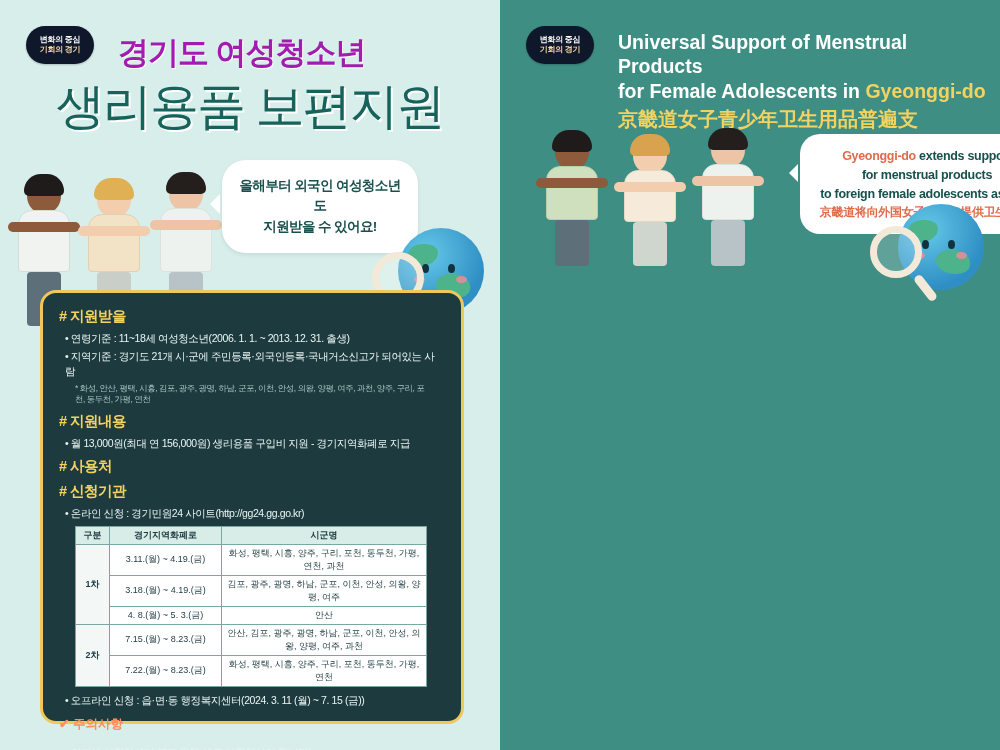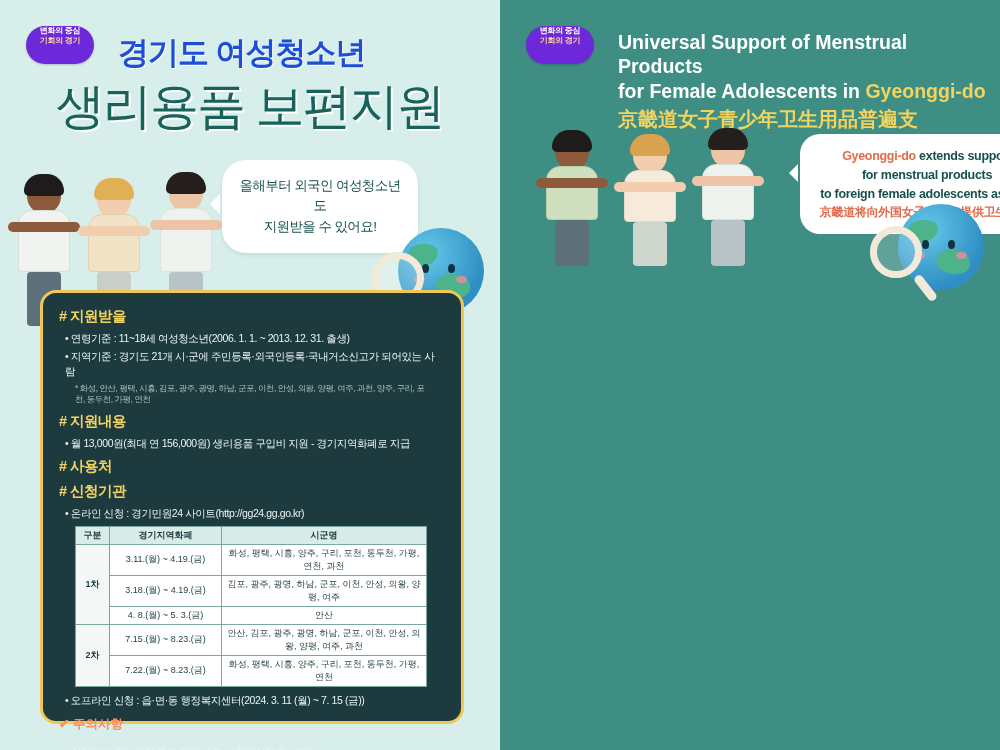--- a/index.html
+++ b/index.html
@@ -14,46 +14,46 @@
 
   
   .panel { position:relative; height:750px; overflow:hidden; }
   .panel-left  { width:500px; background:#d7eeea; }
   .panel-right { width:500px; background:#3e8e84; }
 
   
   .logo {
     position:absolute; top:26px; left:26px;
     width:68px; height:38px; border-radius:19px;
-    background:#6d28d9; color:#ffffff;
-    display:flex; flex-direction:column; align-items:center; 
+    background:#0f172a; color:#ffffff;
+    display:flex; flex-direction:column; align-items:center; justify-content:center;
     font-size:8px; line-height:1.25; font-weight:bold; letter-spacing:-0.3px;
     box-shadow:0 1px 2px rgba(0,0,0,.2);
     z-index:6;
   }
   .logo .l2 { color:#ffd9a0; }
 
   
   .l-title1 {
     position:absolute; top:32px; left:118px;
-    font-size:31px; font-weight:bold; color:#1d4ed8; letter-spacing:-1px;
+    font-size:31px; font-weight:bold; color:#a21caf; letter-spacing:-1px;
     text-shadow:1px 1px 0 #ffffff;
   }
   .l-title2 {
     position:absolute; top:74px; left:56px;
     font-size:49px; font-weight:normal; color:#17635c; letter-spacing:-2px;
     text-shadow:2px 2px 0 #ffffff;
   }
 
   
   .bubble {
     position:absolute; top:160px; left:222px;
     width:196px; padding:16px 14px;
     background:#ffffff; border-radius:24px;
-    text-align:center; font-size:13.5px; font-weight:normal; color:#17504c;
+    text-align:center; font-size:13.5px; font-weight:bold; color:#17504c;
     line-height:1.5; letter-spacing:-0.6px;
     box-shadow:0 2px 4px rgba(0,0,0,.08);
   }
   .bubble:after {
     content:""; position:absolute; left:-12px; top:34px;
     border:10px solid transparent; border-right-color:#ffffff; border-left:0;
   }
 
   
   .chars { position:absolute; top:126px; left:14px; width:220px; height:200px; }
@@ -195,21 +195,21 @@
 
       <div class="sec-h"># 사용처</div>
 
       <div class="sec-h"># 신청기관</div>
       <div class="li">• 온라인 신청 : 경기민원24 사이트(http://gg24.gg.go.kr)</div>
 
       <table class="tbl">
         <thead>
           <tr>
             <th>구분</th>
-            <th>경기지역화폐</th>
+            <th>경기지역화폐로</th>
             <th>시군명</th>
           </tr>
         </thead>
         <tbody>
           <tr>
             <td class="lbl" rowspan="3">1차</td>
             <td class="date">3.11.(월) ~ 4.19.(금)</td>
             <td>화성, 평택, 시흥, 양주, 구리, 포천, 동두천, 가평, 연천, 과천</td>
           </tr>
           <tr>

